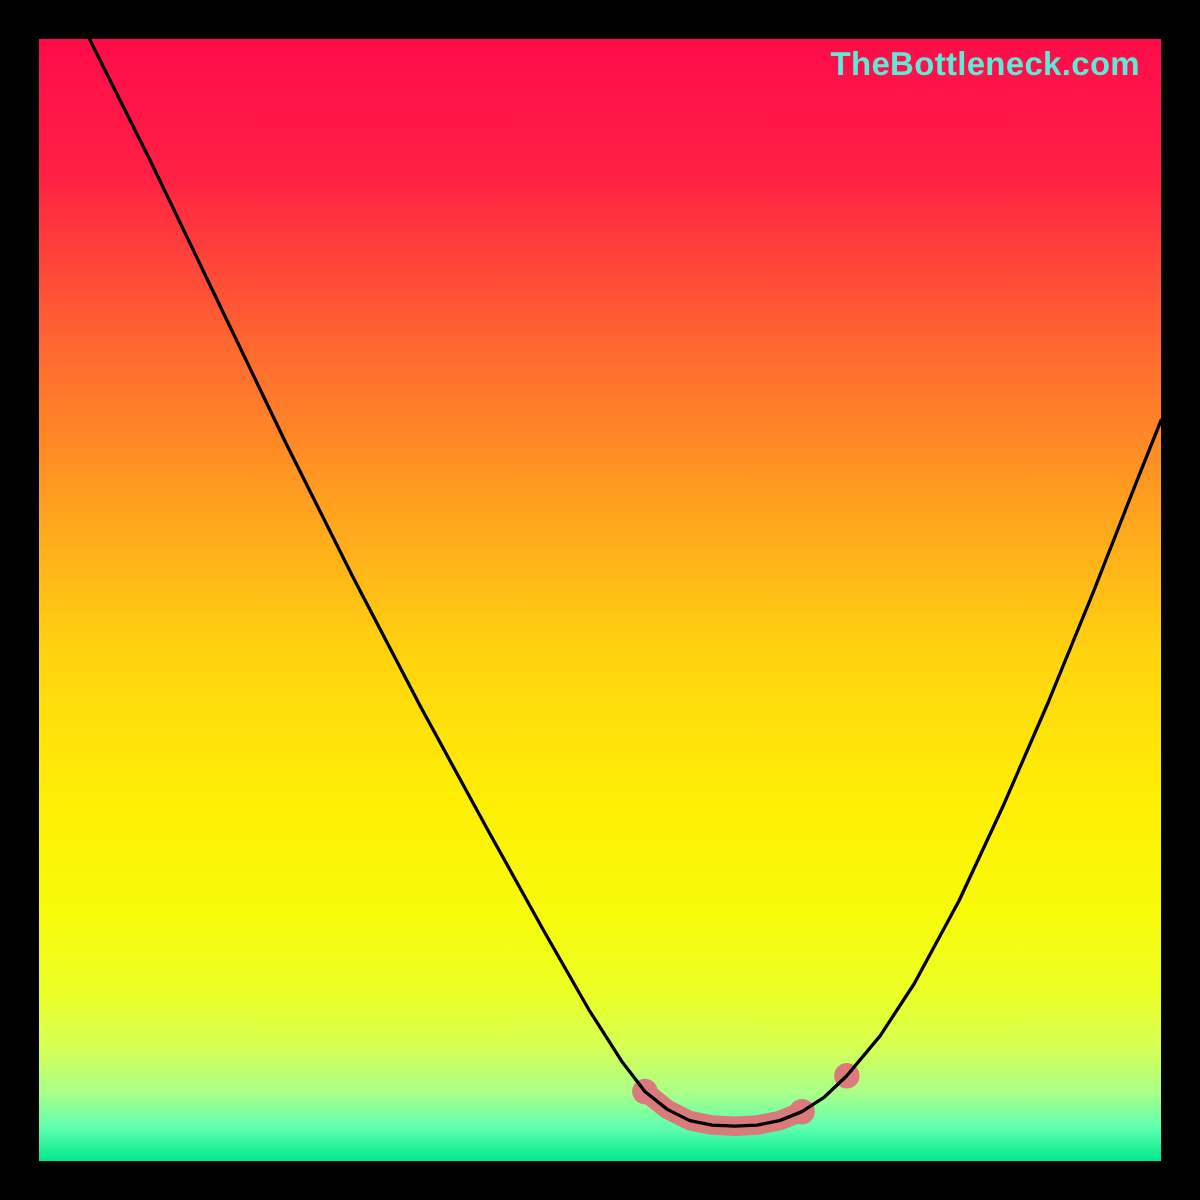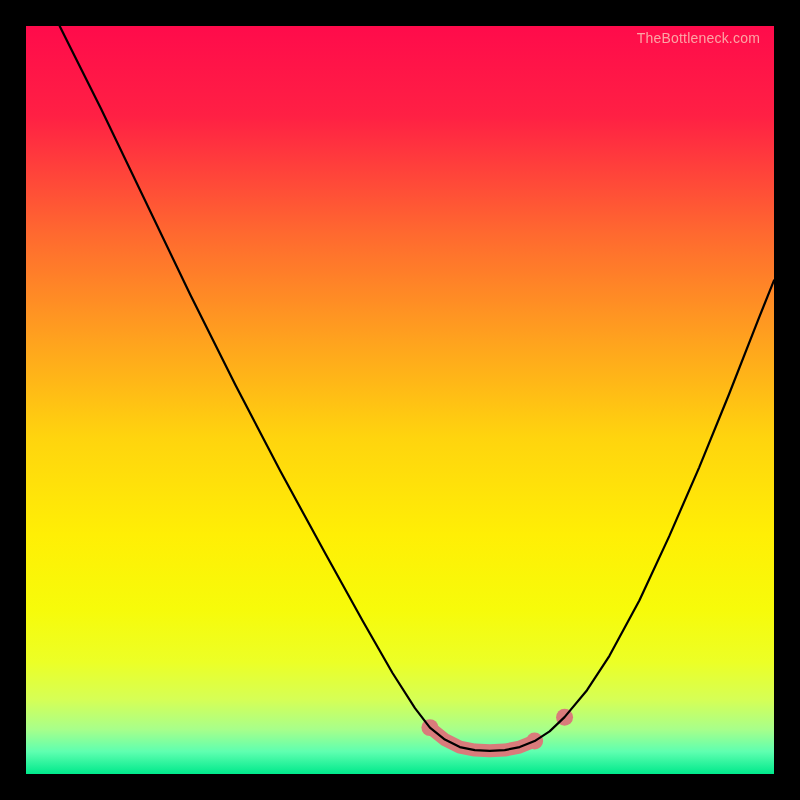--- a/index.html
+++ b/index.html
@@ -31,23 +31,23 @@
     position: absolute;
     left: 0;
     top: 0;
     width: 100%;
     height: 100%;
   }
   .watermark {
     position: absolute;
     top: 4px;
     right: 14px;
-    color: #fca5a5;
-    font-size: 14px;
-    font-weight: 400;
+    color: #5eead4;
+    font-size: 22px;
+    font-weight: 700;
     letter-spacing: 0.2px;
     user-select: none;
   }
   svg.curve {
     position: absolute;
     left: 0;
     top: 0;
     width: 100%;
     height: 100%;
   }

